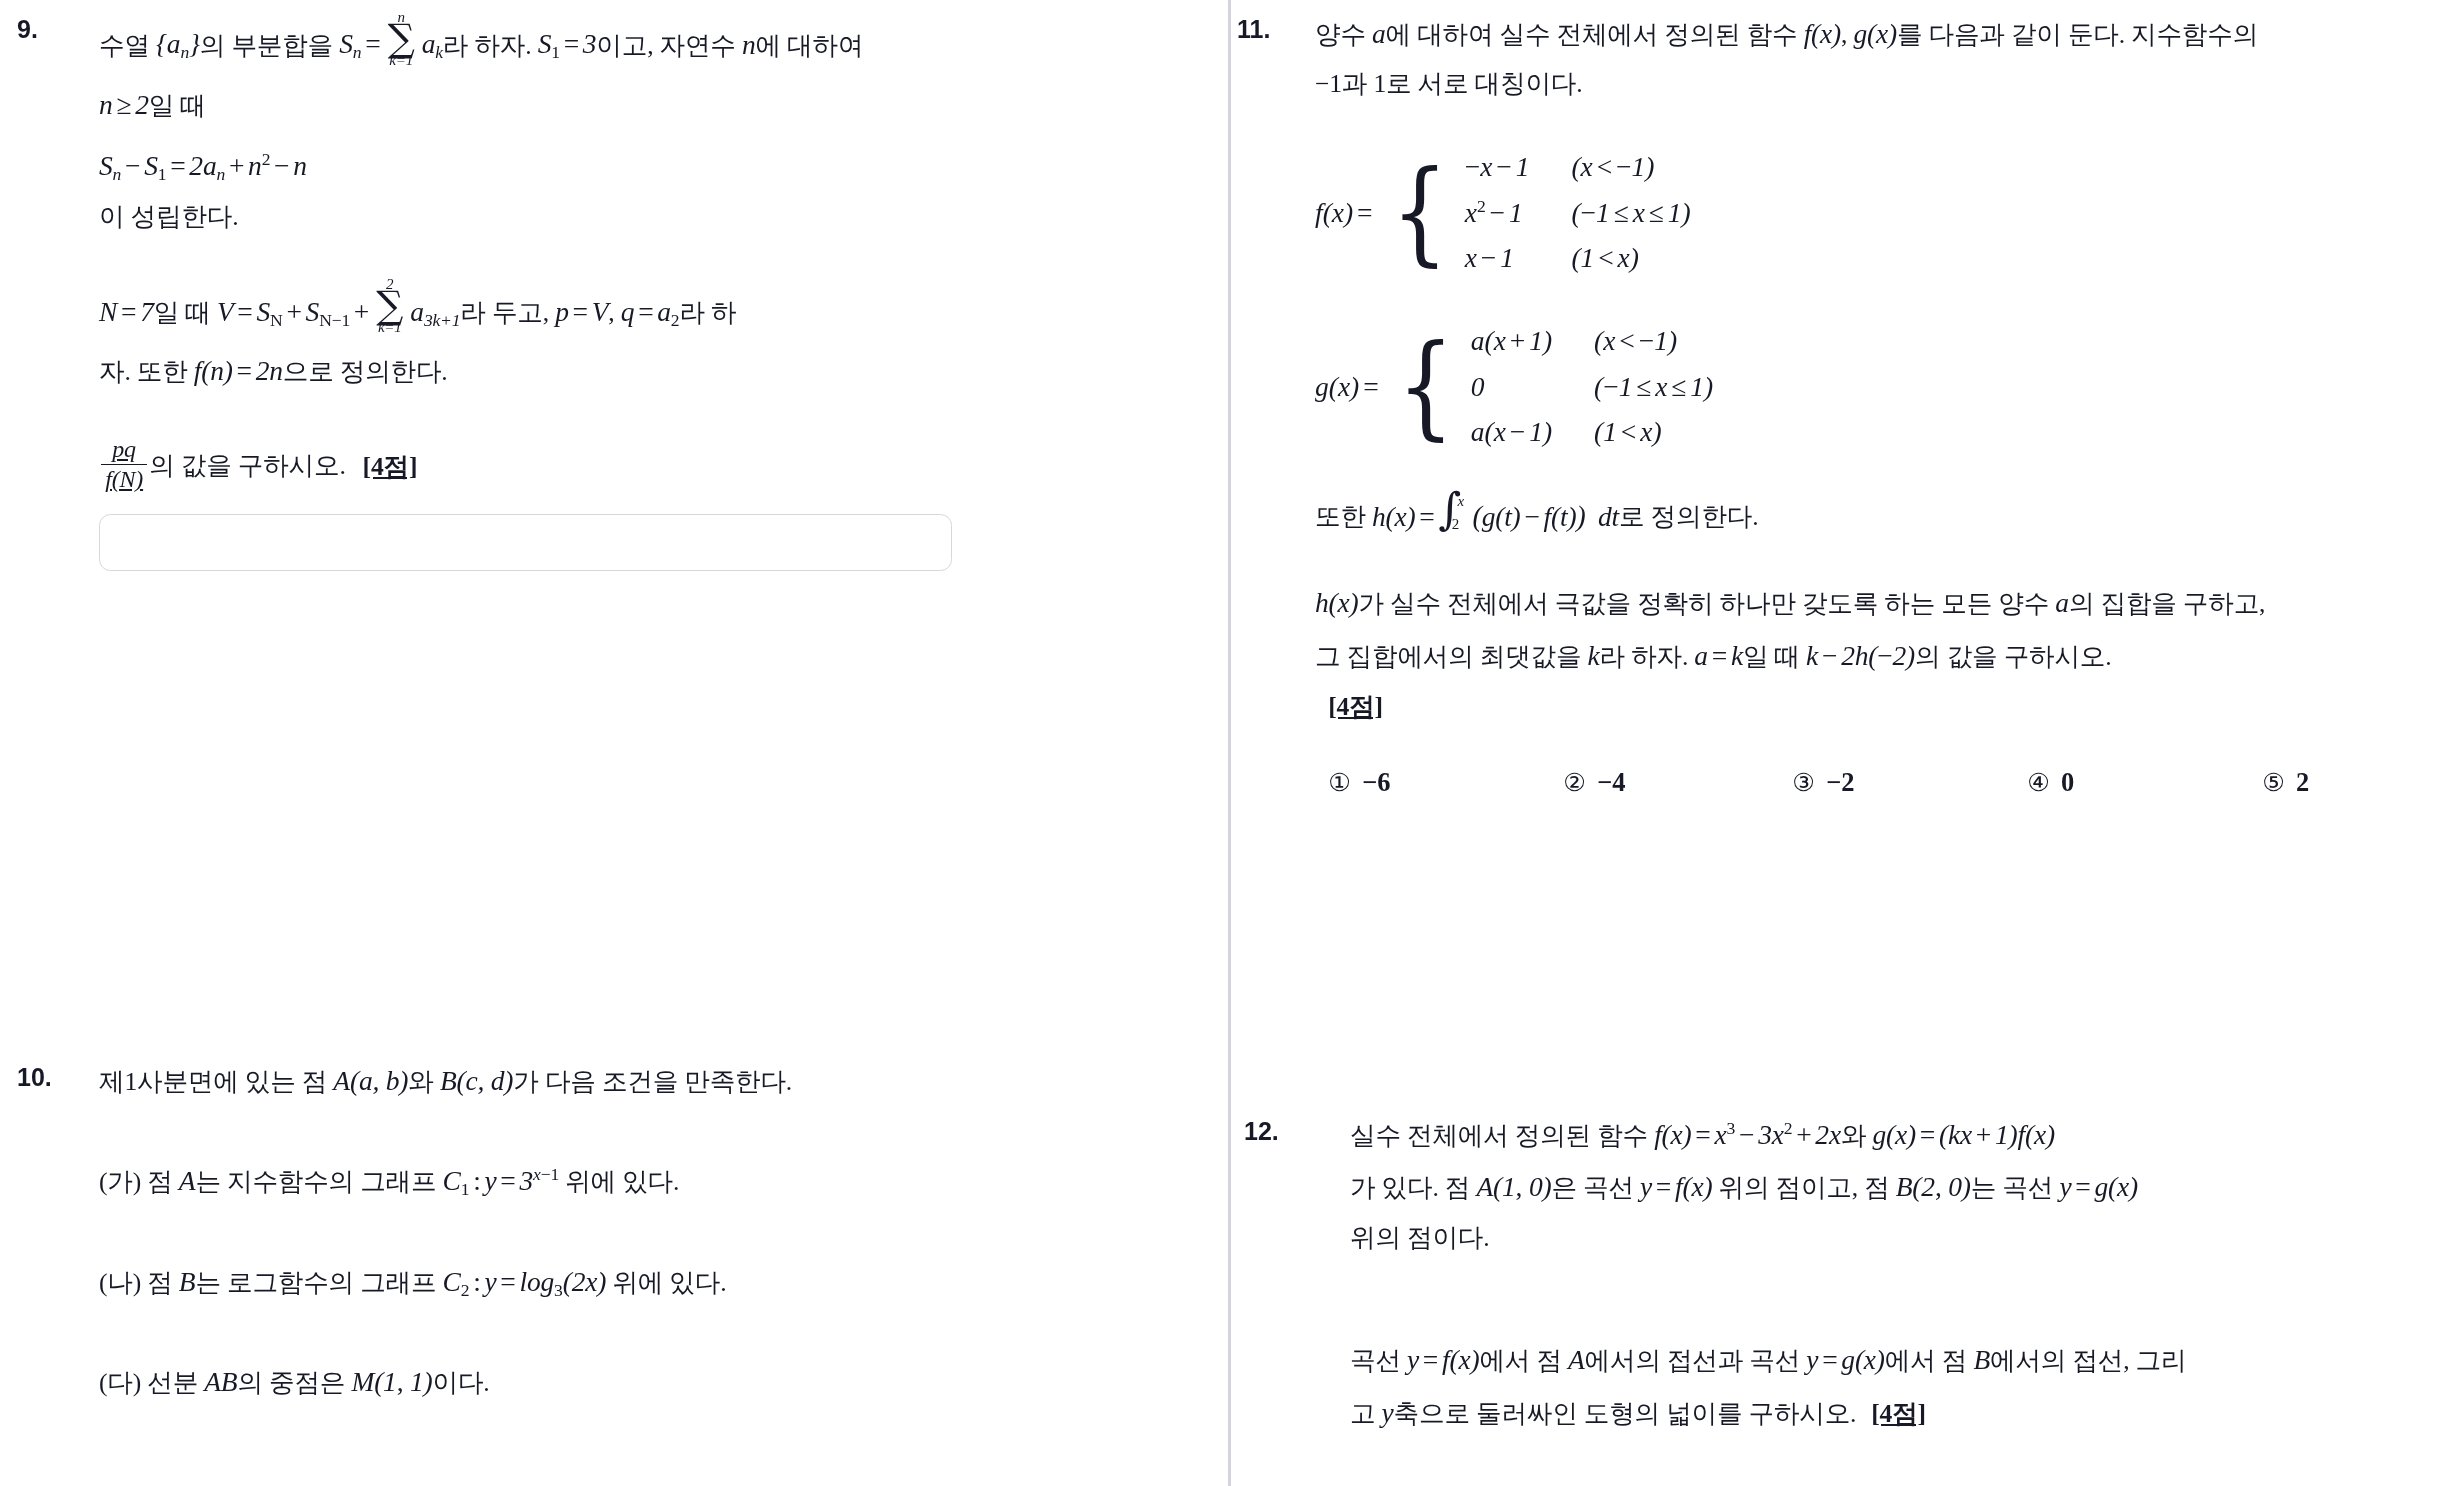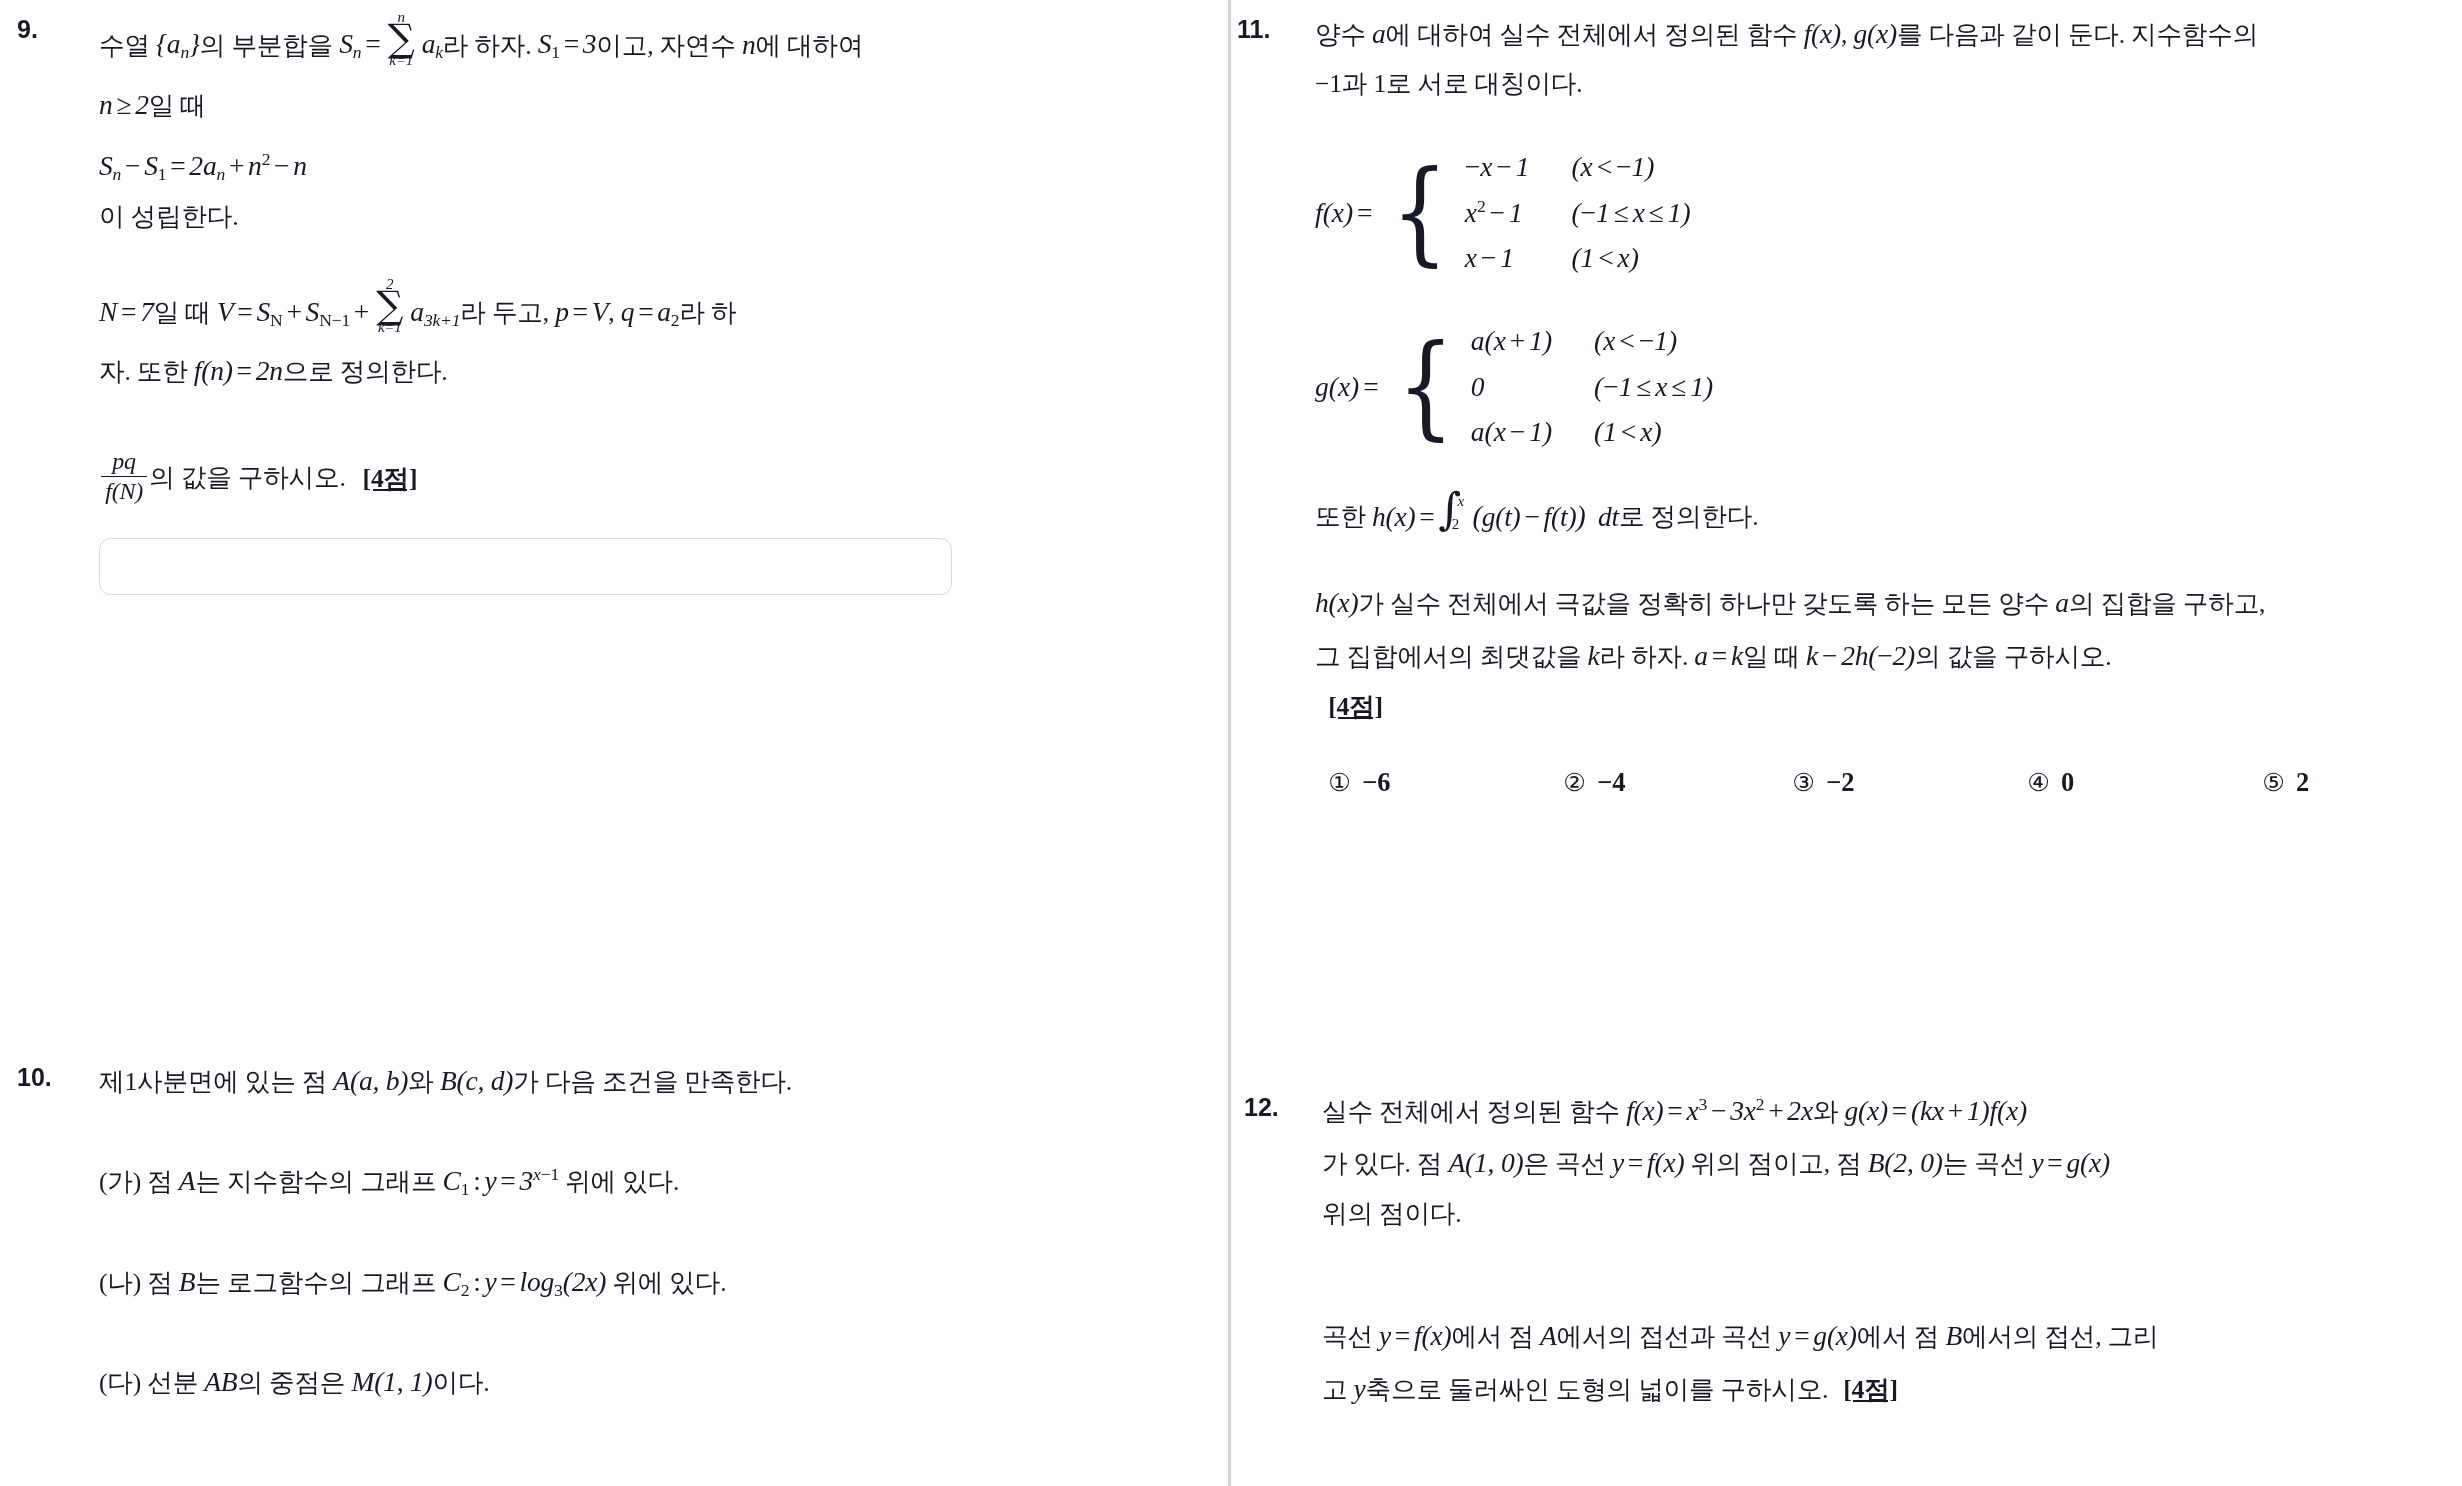--- a/index.html
+++ b/index.html
@@ -123,21 +123,22 @@
   .intg .up-l { position: absolute; left: 19px; top: -3.8px; font-size: 15px; font-style: italic; }
   .intg .lo-l { position: absolute; left: 13.3px; bottom: -3.8px; font-size: 15px; font-style: normal; }
 
   
   .frac {
     display: inline-block;
     vertical-align: -0.52em;
     text-align: center;
     font-size: 24px;
     line-height: 1.12;
-    margin: 16px 0.1em;
+    margin: 4px 0.1em;
+    text-decoration: underline;
   }
   .frac .num { display: block; padding: 0 3.8px 0.9px 3.8px; }
   .frac .den { display: block; padding: 0.9px 3.8px 0 3.8px; border-top: 1.5px solid #171a26; }
 
   
   .piece {
     display: flex;
     flex-direction: row;
     align-items: center;
     font-size: 27.5px;
@@ -370,21 +371,21 @@
           </div>
           <div class="choice">
             <span class="marker">⑤</span>
             <span class="val">2</span>
           </div>
         </div>
 
       </div>
     </div>
 
-    <div class="problem" style="left:15px; top:1087px; width:1208px;">
+    <div class="problem" style="left:15px; top:1111px; width:1208px;gap:28px;">
       <div class="qnum" style="width:78px;">12.</div>
       <div class="qbody">
 
         <p class="para">
           <span>실수 전체에서 정의된 함수 </span><span class="m">f(x)<span class="op">=</span>x<span class="sup up">3</span><span class="op">−</span><span class="up">3</span>x<span class="sup up">2</span><span class="op">+</span><span class="up">2</span>x</span><span>와 </span><span class="m">g(x)<span class="op">=</span>(kx<span class="op">+</span><span class="up">1</span>)f(x)</span>
         </p>
 
         <p class="para" style="margin-top:5px">
           <span>가 있다. 점 </span><span class="m">A(<span class="up">1</span><span class="opn">,</span> <span class="up">0</span>)</span><span>은 곡선 </span><span class="m">y<span class="op">=</span>f(x)</span><span> 위의 점이고, 점 </span><span class="m">B(<span class="up">2</span><span class="opn">,</span> <span class="up">0</span>)</span><span>는 곡선 </span><span class="m">y<span class="op">=</span>g(x)</span>
         </p>

